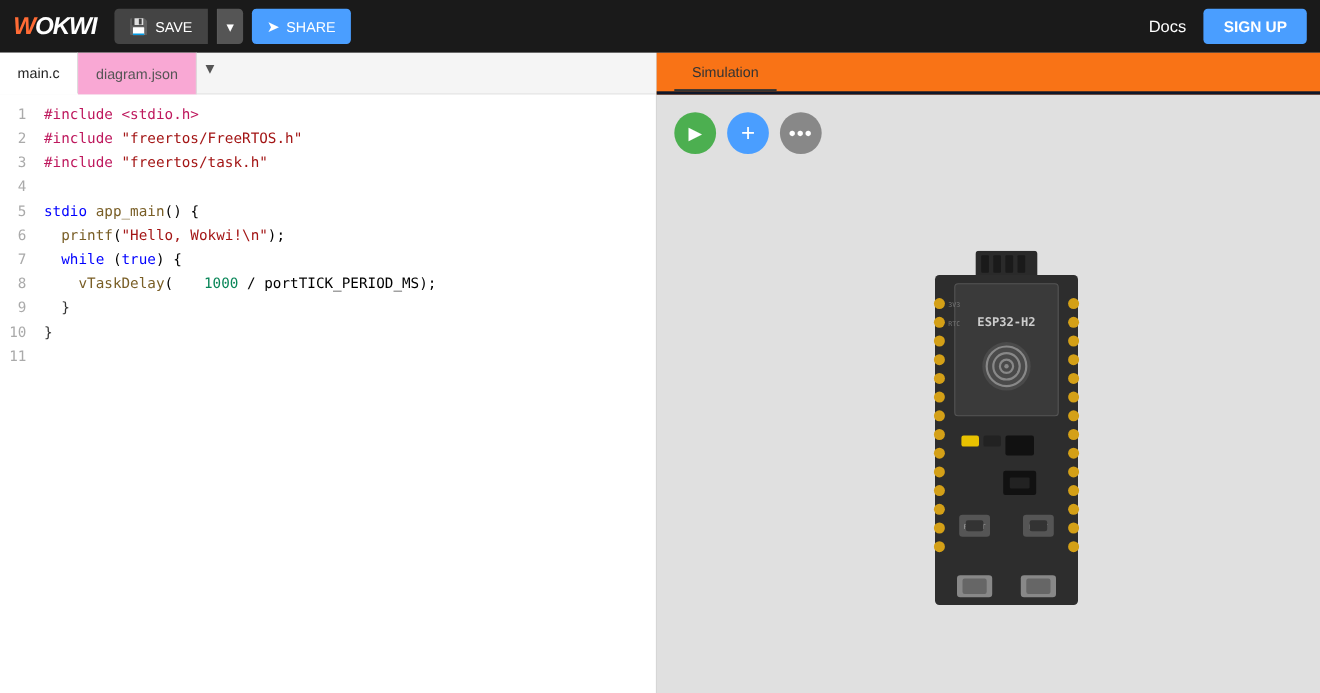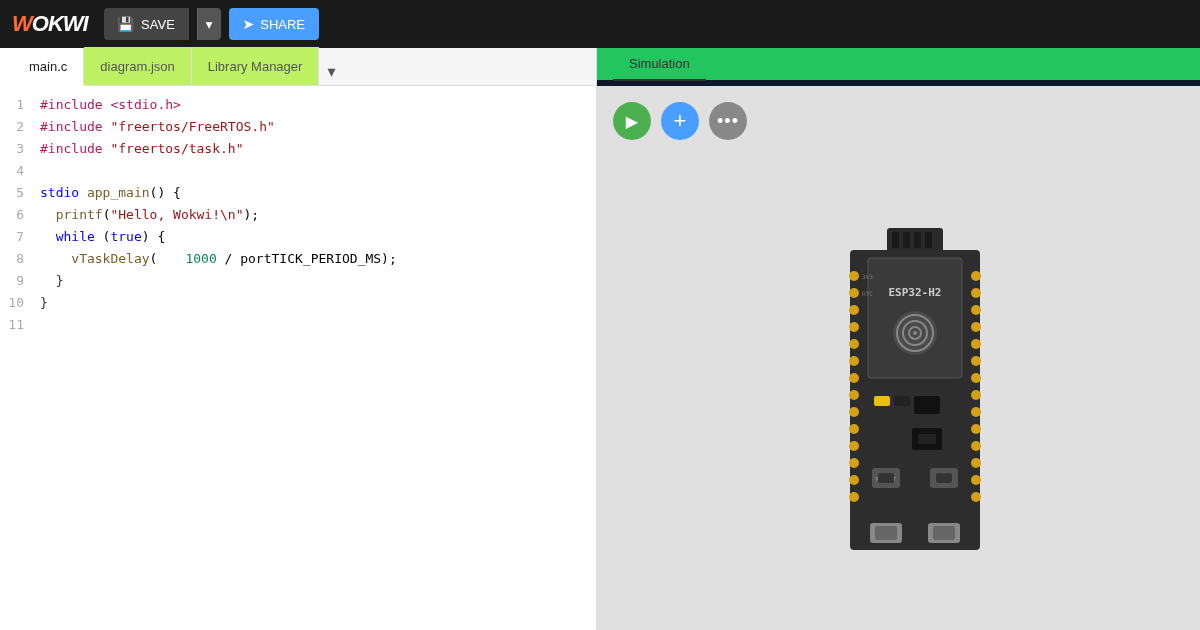--- a/index.html
+++ b/index.html
@@ -36,45 +36,45 @@
       border-radius: 4px; cursor: pointer; font-size: 14px; font-weight: 600;
     }
 
     
     .main-layout { display: flex; height: calc(630px - 48px); }
 
     
     .editor-panel { flex: 0 0 597px; background: white; display: flex; flex-direction: column; border-right: 1px solid #ddd; }
 
     
-    .tabs { display: flex; align-items: flex-end; border-bottom: 1px solid #ddd; height: 38px; background: #f5f5f5; margin-left: 13px; }
+    .tabs { display: flex; align-items: flex-start; border-bottom: 1px solid #ddd; height: 38px; background: #f5f5f5; }
     .tab {
       padding: 8px 16px; font-size: 13px; cursor: pointer; border-right: 1px solid #ddd;
-      background: #bef264; color: #555; height: 38px; display: flex; align-items: center;
+      background: #f9a8d4; color: #555; height: 38px; display: flex; align-items: center;
     }
     .tab.active { background: white; color: #222; font-weight: 500; border-bottom: 2px solid white; margin-bottom: -1px; }
     .tab-more { padding: 4px 8px; cursor: pointer; color: #555; font-size: 16px; }
 
     
     .code-area { flex: 1; overflow: auto; padding: 8px 0; background: white; }
     .code-line { display: flex; font-family: 'Consolas', 'Monaco', monospace; font-size: 13px; line-height: 22px; }
     .line-num { min-width: 40px; text-align: right; color: #aaa; padding-right: 16px; user-select: none; }
     .line-content { flex: 1; white-space: pre; }
 
     
     .c-include { color: #be185d; }
     .c-string { color: #a31515; }
     .c-keyword { color: #0000ff; }
     .c-func { color: #795e26; }
     .c-num { color: #098658; margin-left: 28px; }
     .c-default { color: #333; }
 
     
     .sim-panel { flex: 1; background: #e0e0e0; display: flex; flex-direction: column; }
-    .sim-header { background: #22c55e; border-bottom: 6px solid #0f172a; padding: 0 16px; height: 38px; display: flex; align-items: flex-start; }
+    .sim-header { background: #f97316; border-bottom: 3px solid #0f172a; padding: 0 16px; height: 38px; display: flex; align-items: flex-end; }
     .sim-tab { padding: 8px 16px; font-size: 13px; font-weight: 500; color: #333; border-bottom: 2px solid #333; cursor: pointer; }
     .sim-toolbar { display: flex; align-items: center; gap: 10px; padding: 16px; }
     .btn-play {
       width: 38px; height: 38px; border-radius: 50%; background: #4caf50; border: none;
       color: white; cursor: pointer; display: flex; align-items: center; justify-content: center;
       font-size: 16px;
     }
     .btn-add {
       width: 38px; height: 38px; border-radius: 50%; background: #4a9eff; border: none;
       color: white; cursor: pointer; display: flex; align-items: center; justify-content: center;
@@ -105,35 +105,36 @@
     <span class="save-icon">💾</span>
     <span>SAVE</span>
   </button>
   <button class="btn-save-arrow">
     <span>▾</span>
   </button>
   <button class="btn-share">
     <span class="share-icon">➤</span>
     <span>SHARE</span>
   </button>
+  <div class="topbar-right">
+    <a class="docs-link">Docs</a>
+    <button class="btn-signup">SIGN UP</button>
+  </div>
 </div>
 
 <div class="main-layout">
 
   <div class="editor-panel">
 
     <div class="tabs">
       <div class="tab active">
         <span>main.c</span>
       </div>
       <div class="tab">
         <span>diagram.json</span>
-      </div>
-      <div class="tab">
-        <span>Library Manager</span>
       </div>
       <div class="tab-more">▾</div>
     </div>
 
     <div class="code-area">
 
       <div class="code-line">
         <span class="line-num">1</span>
         <span class="line-content"><span class="c-include">#include &lt;stdio.h&gt;</span></span>
       </div>

